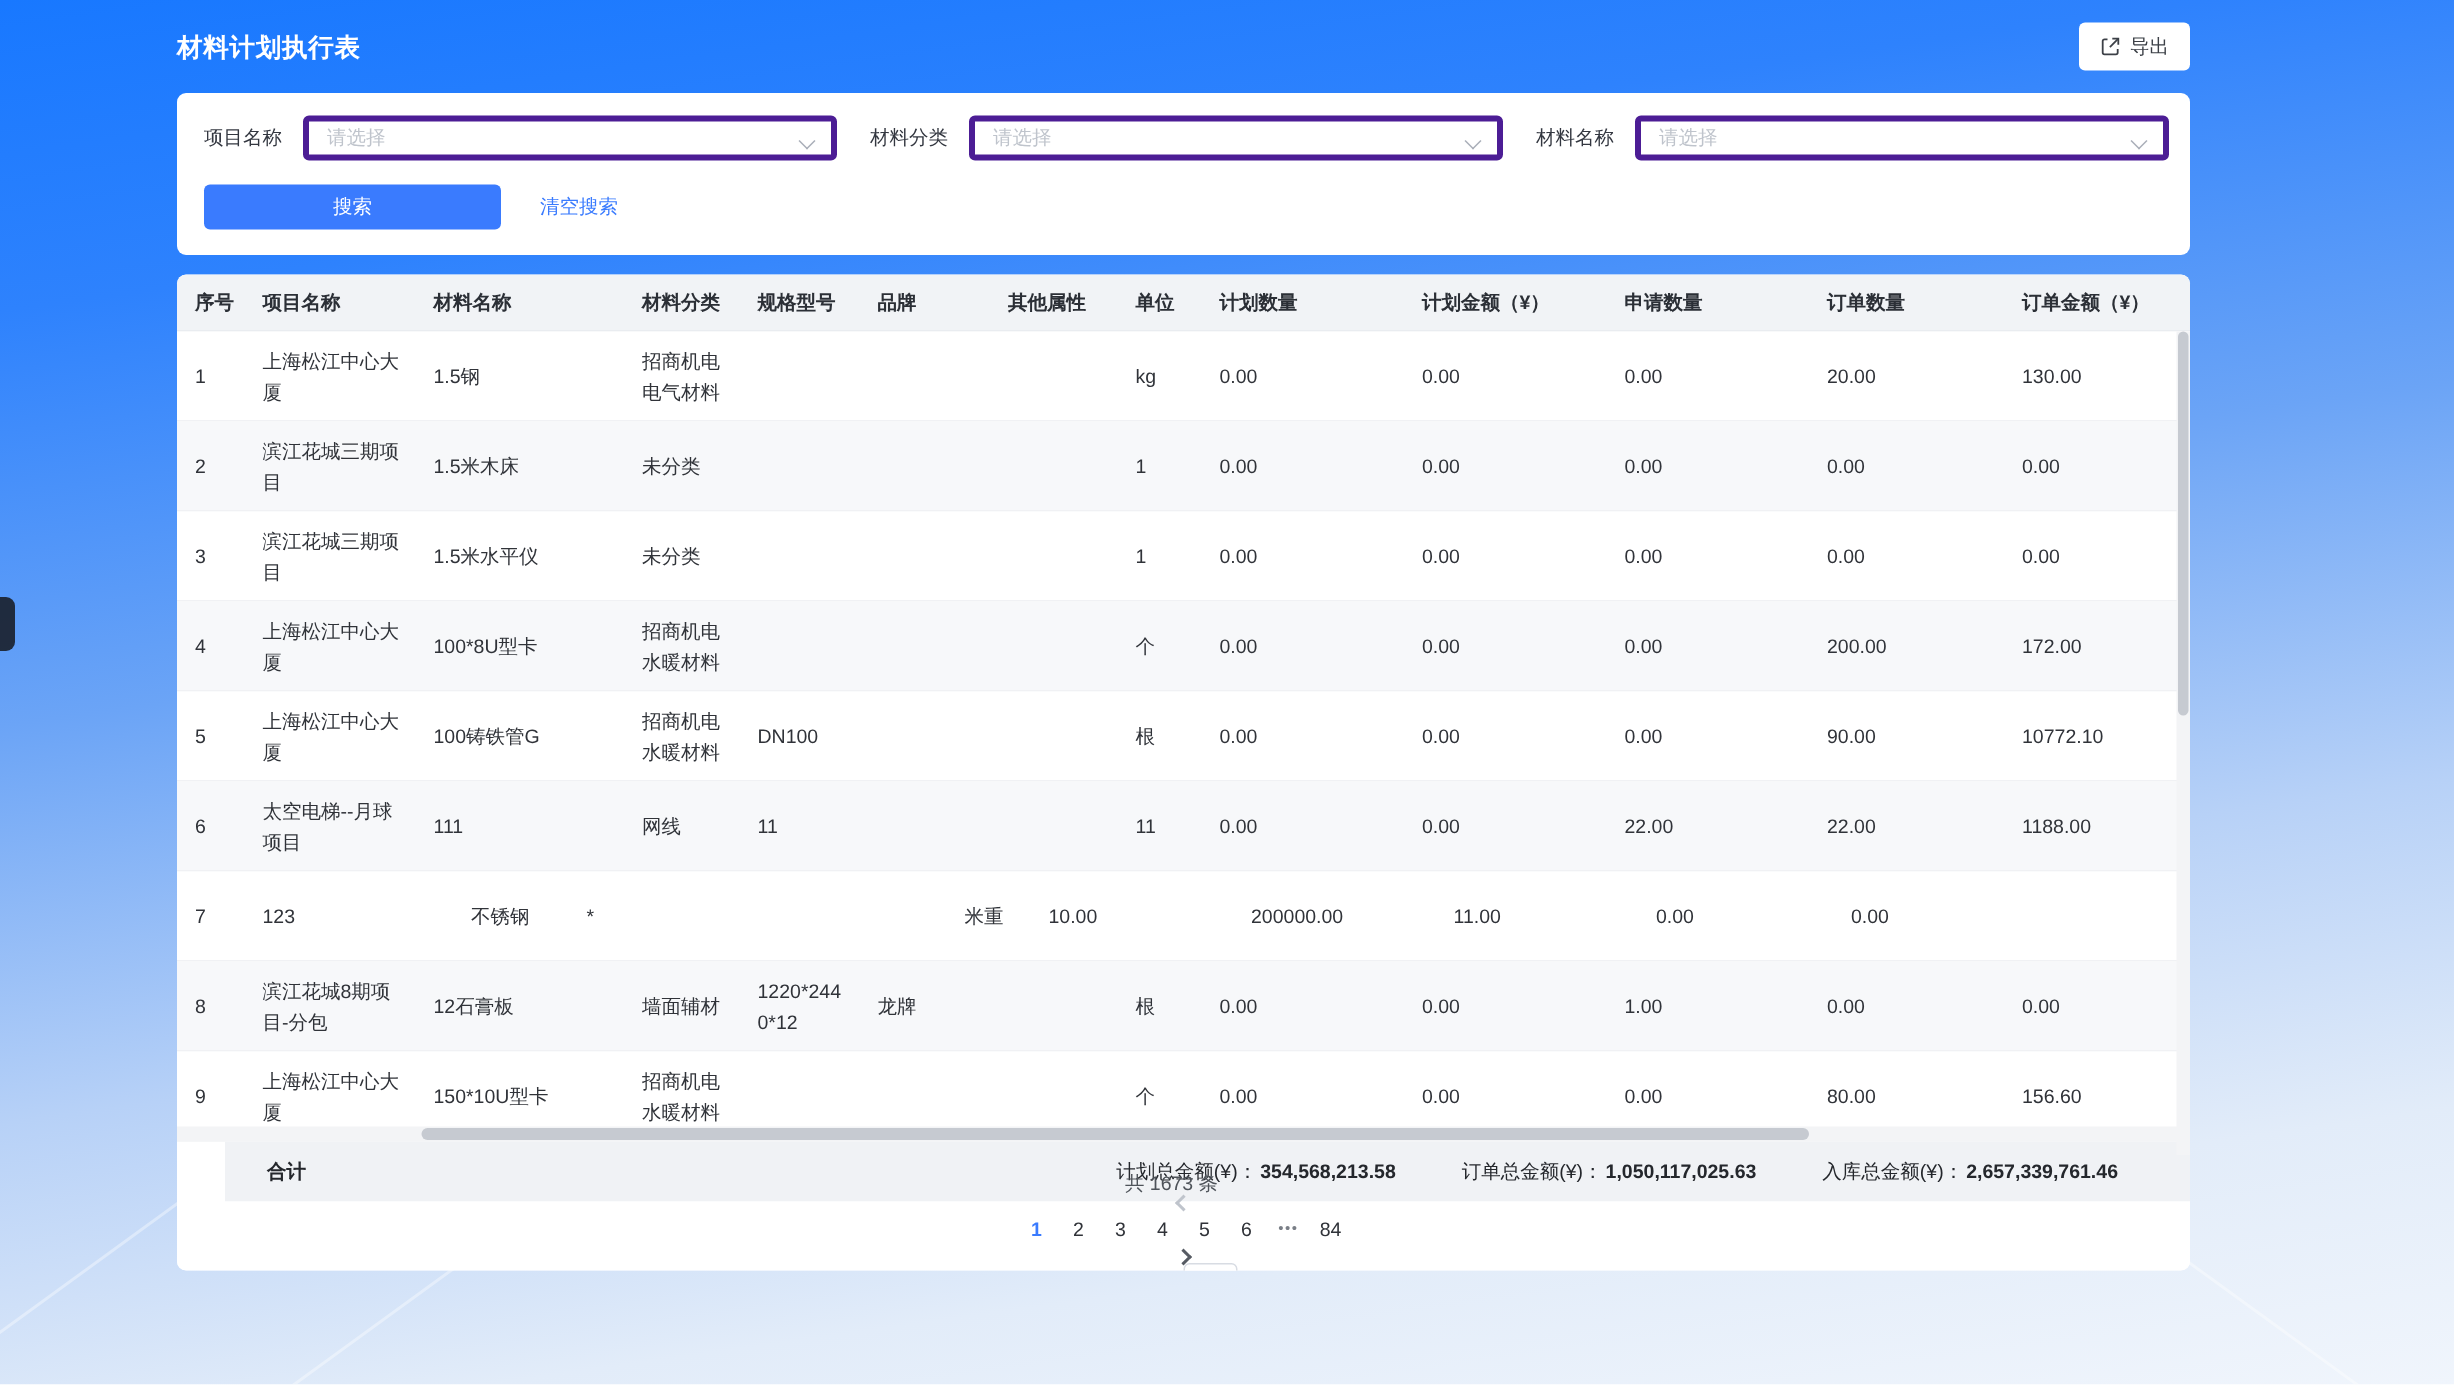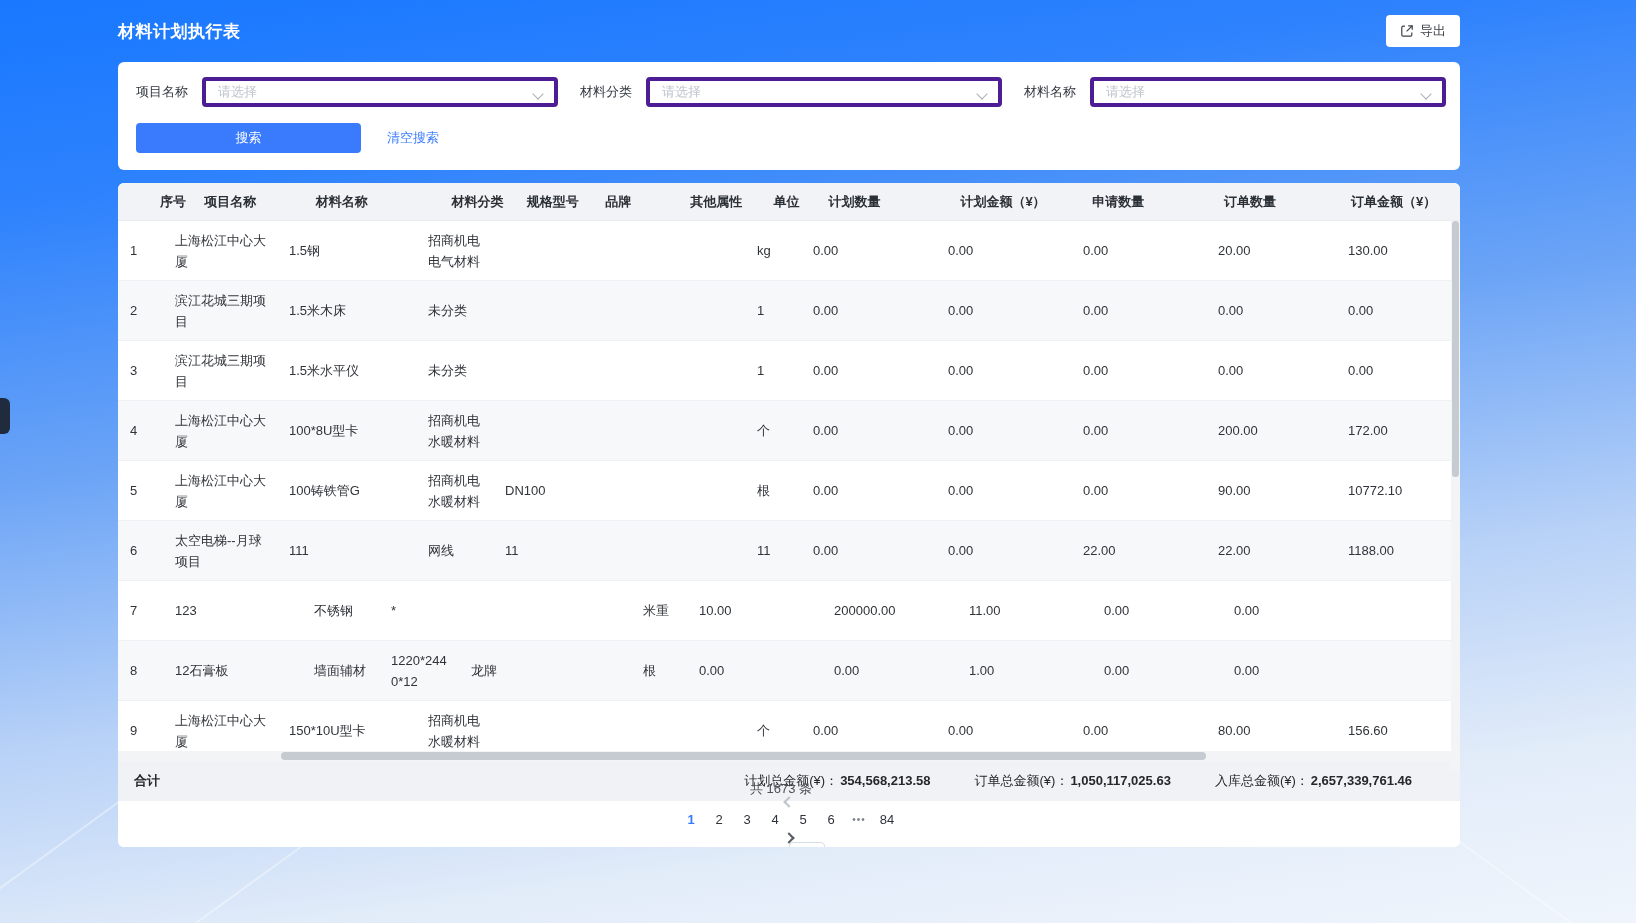--- a/index.html
+++ b/index.html
@@ -42,44 +42,44 @@
   .select {
     position:relative; width:356px; height:30px; background:#fff;
     border:4px solid #4c1d95; border-radius:4px;
     display:flex; align-items:center; padding:0 28px 0 12px; cursor:pointer;
   }
   .select .ph { font-size:13px; color:#bfc4cc; }
   .chev { display:inline-block; width:8px; height:8px; }
   .chev.down { border-right:1.5px solid #a9aeb8; border-bottom:1.5px solid #a9aeb8; transform:rotate(45deg); position:absolute; right:12px; top:9px; }
   .action-row { margin-top:16px; display:flex; align-items:center; }
   .search-btn {
-    width:225px; height:30px; background:#3a7bfe; color:#fff; border:none; border-radius:4px;
+    width:198px; height:30px; background:#3a7bfe; color:#fff; border:none; border-radius:4px;
     font-size:13px; cursor:pointer; font-family:inherit;
   }
   .clear-link { margin-left:26px; font-size:13px; color:#3a7bfe; cursor:pointer; text-decoration:none; }
 
   
   .table-card { margin-top:13px; overflow:hidden; }
-  .thead { display:flex; height:38px; align-items:center; background:#f1f3f6; border-bottom:1px solid #e9ecf0;padding-left:30px; }
+  .thead { display:flex; height:38px; align-items:center; background:#f1f3f6; border-bottom:1px solid #e9ecf0; }
   .cell { padding:6px 10px 6px 12px; font-size:13px; line-height:21px; word-break:break-all; }
   .th { font-weight:600; color:#2b2f36; white-space:nowrap; overflow:hidden; }
   .td { color:#303339; }
   .col0{width:45px;} .col1{width:114px;} .col2{width:139px;} .col3{width:77px;}
   .col4{width:80px;} .col5{width:87px;} .col6{width:85px;} .col7{width:56px;}
   .col8{width:135px;} .col9{width:135px;} .col10{width:135px;} .col11{width:130px;} .col12{width:124px;}
   .tbody-wrap { position:relative; }
   .tr { display:flex; align-items:center; min-height:60px; border-bottom:1px solid #f0f1f4; background:#fff; }
   .tr:nth-child(even) { background:#f7f8fa; }
   .vscroll { position:absolute; top:0; right:0; width:9px; height:549px; background:#f3f4f6; }
   .vthumb { position:absolute; top:0; right:1px; width:7px; height:256px; background:#c6cad1; border-radius:4px; }
   .hscroll { position:absolute; bottom:0; left:0; right:0; height:10px; background:#f3f4f6; }
   .hthumb { position:absolute; top:1px; left:163px; width:925px; height:8px; background:#c6cad1; border-radius:4px; }
 
   
-  .summary { height:40px; background:#f0f2f5; display:flex; align-items:center; padding:0 48px 0 16px; }
+  .summary { height:40px; background:#f0f2f5; display:flex; align-items:center; padding:0 48px 0 28px;margin-left:32px; }
   .sum-label { font-size:13px; font-weight:700; color:#24272c; }
   .sum-items { margin-left:auto; display:flex; gap:44px; }
   .sum-item { font-size:13px; color:#24272c; font-weight:500; }
   .sum-item .sum-val { font-weight:700; margin-left:2px; }
 
   
   .pagination { height:46px; display:flex; align-items:center; justify-content:center; font-size:13px; color:#4e535a; background:#fff;flex-direction:column; }
   .total-text { margin-right:16px; }
   .nav-btn { background:transparent; border:none; padding:0 8px; height:28px; cursor:pointer; display:flex; align-items:center; }
   .chev.left { border-left:2px solid #bfc4cc; border-bottom:2px solid #bfc4cc; transform:rotate(45deg); }
@@ -271,20 +271,21 @@
               <div class="cell td col6"></div>
               <div class="cell td col7">米重</div>
               <div class="cell td col8">10.00</div>
               <div class="cell td col9">200000.00</div>
               <div class="cell td col10">11.00</div>
               <div class="cell td col11">0.00</div>
               <div class="cell td col12">0.00</div>
             </div>
             <div class="tr">
               <div class="cell td col0">8</div>
+              <div class="cell td col1">滨江花城8期项目-分包</div>
               <div class="cell td col2">12石膏板</div>
               <div class="cell td col3">墙面辅材</div>
               <div class="cell td col4">1220*2440*12</div>
               <div class="cell td col5">龙牌</div>
               <div class="cell td col6"></div>
               <div class="cell td col7">根</div>
               <div class="cell td col8">0.00</div>
               <div class="cell td col9">0.00</div>
               <div class="cell td col10">1.00</div>
               <div class="cell td col11">0.00</div>

